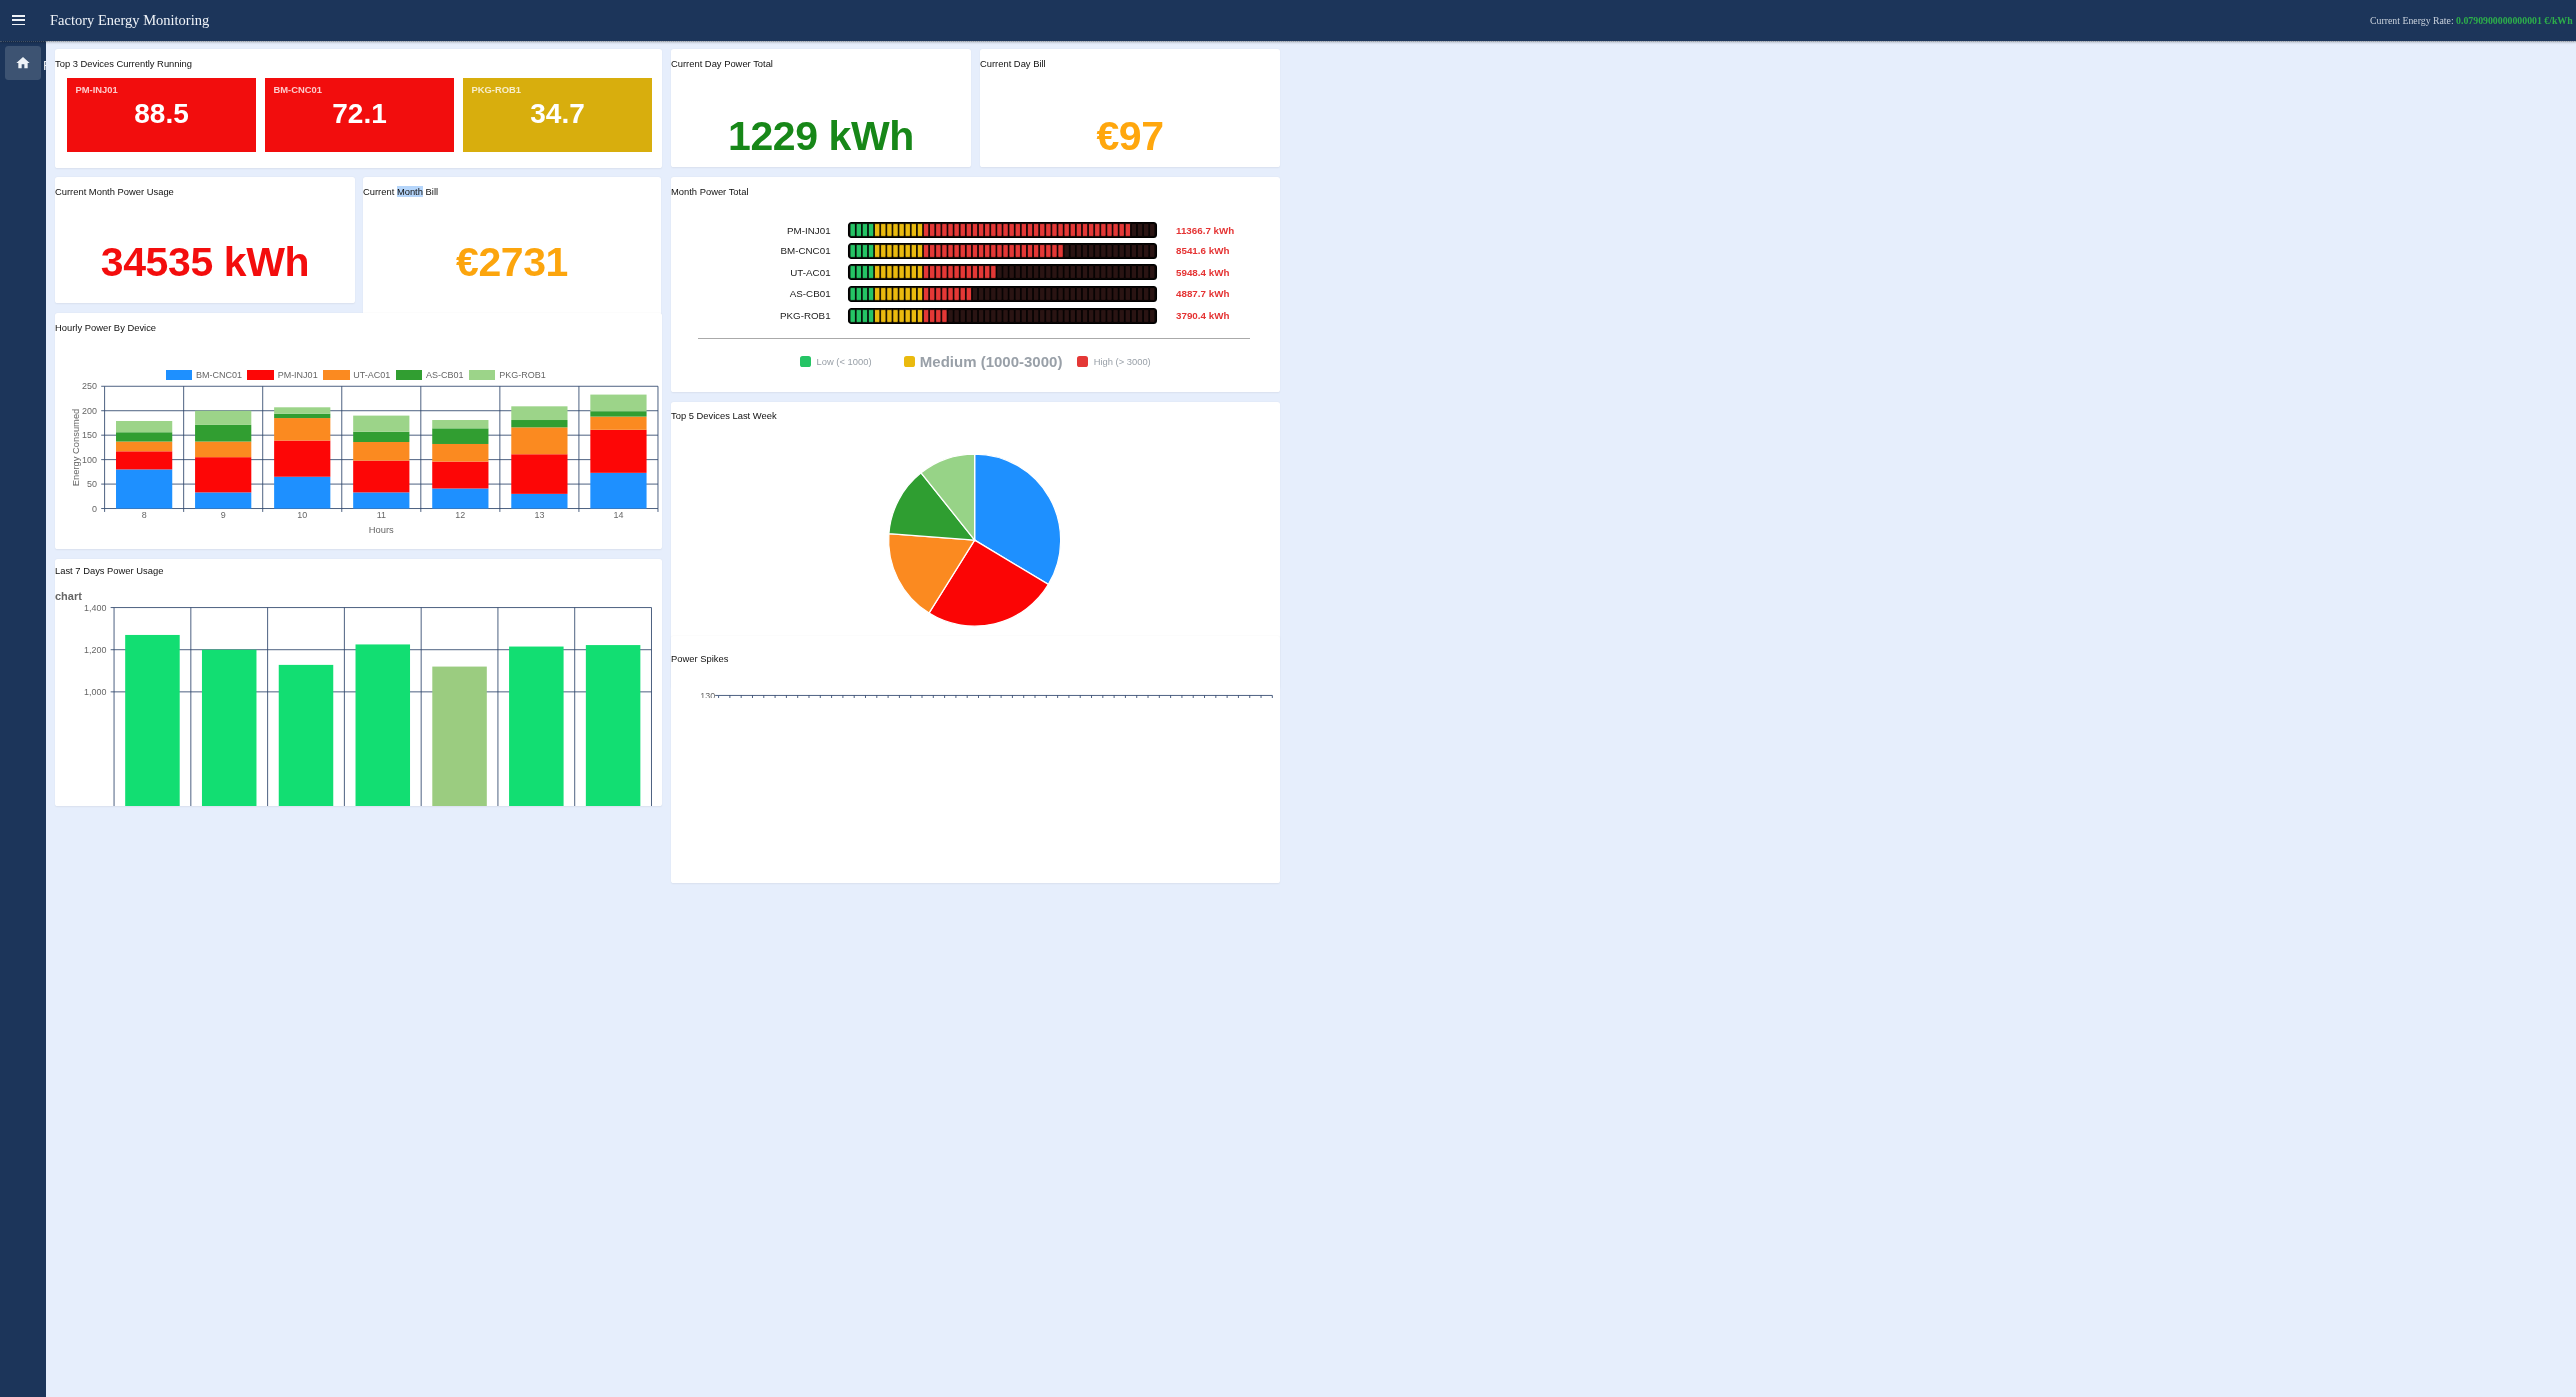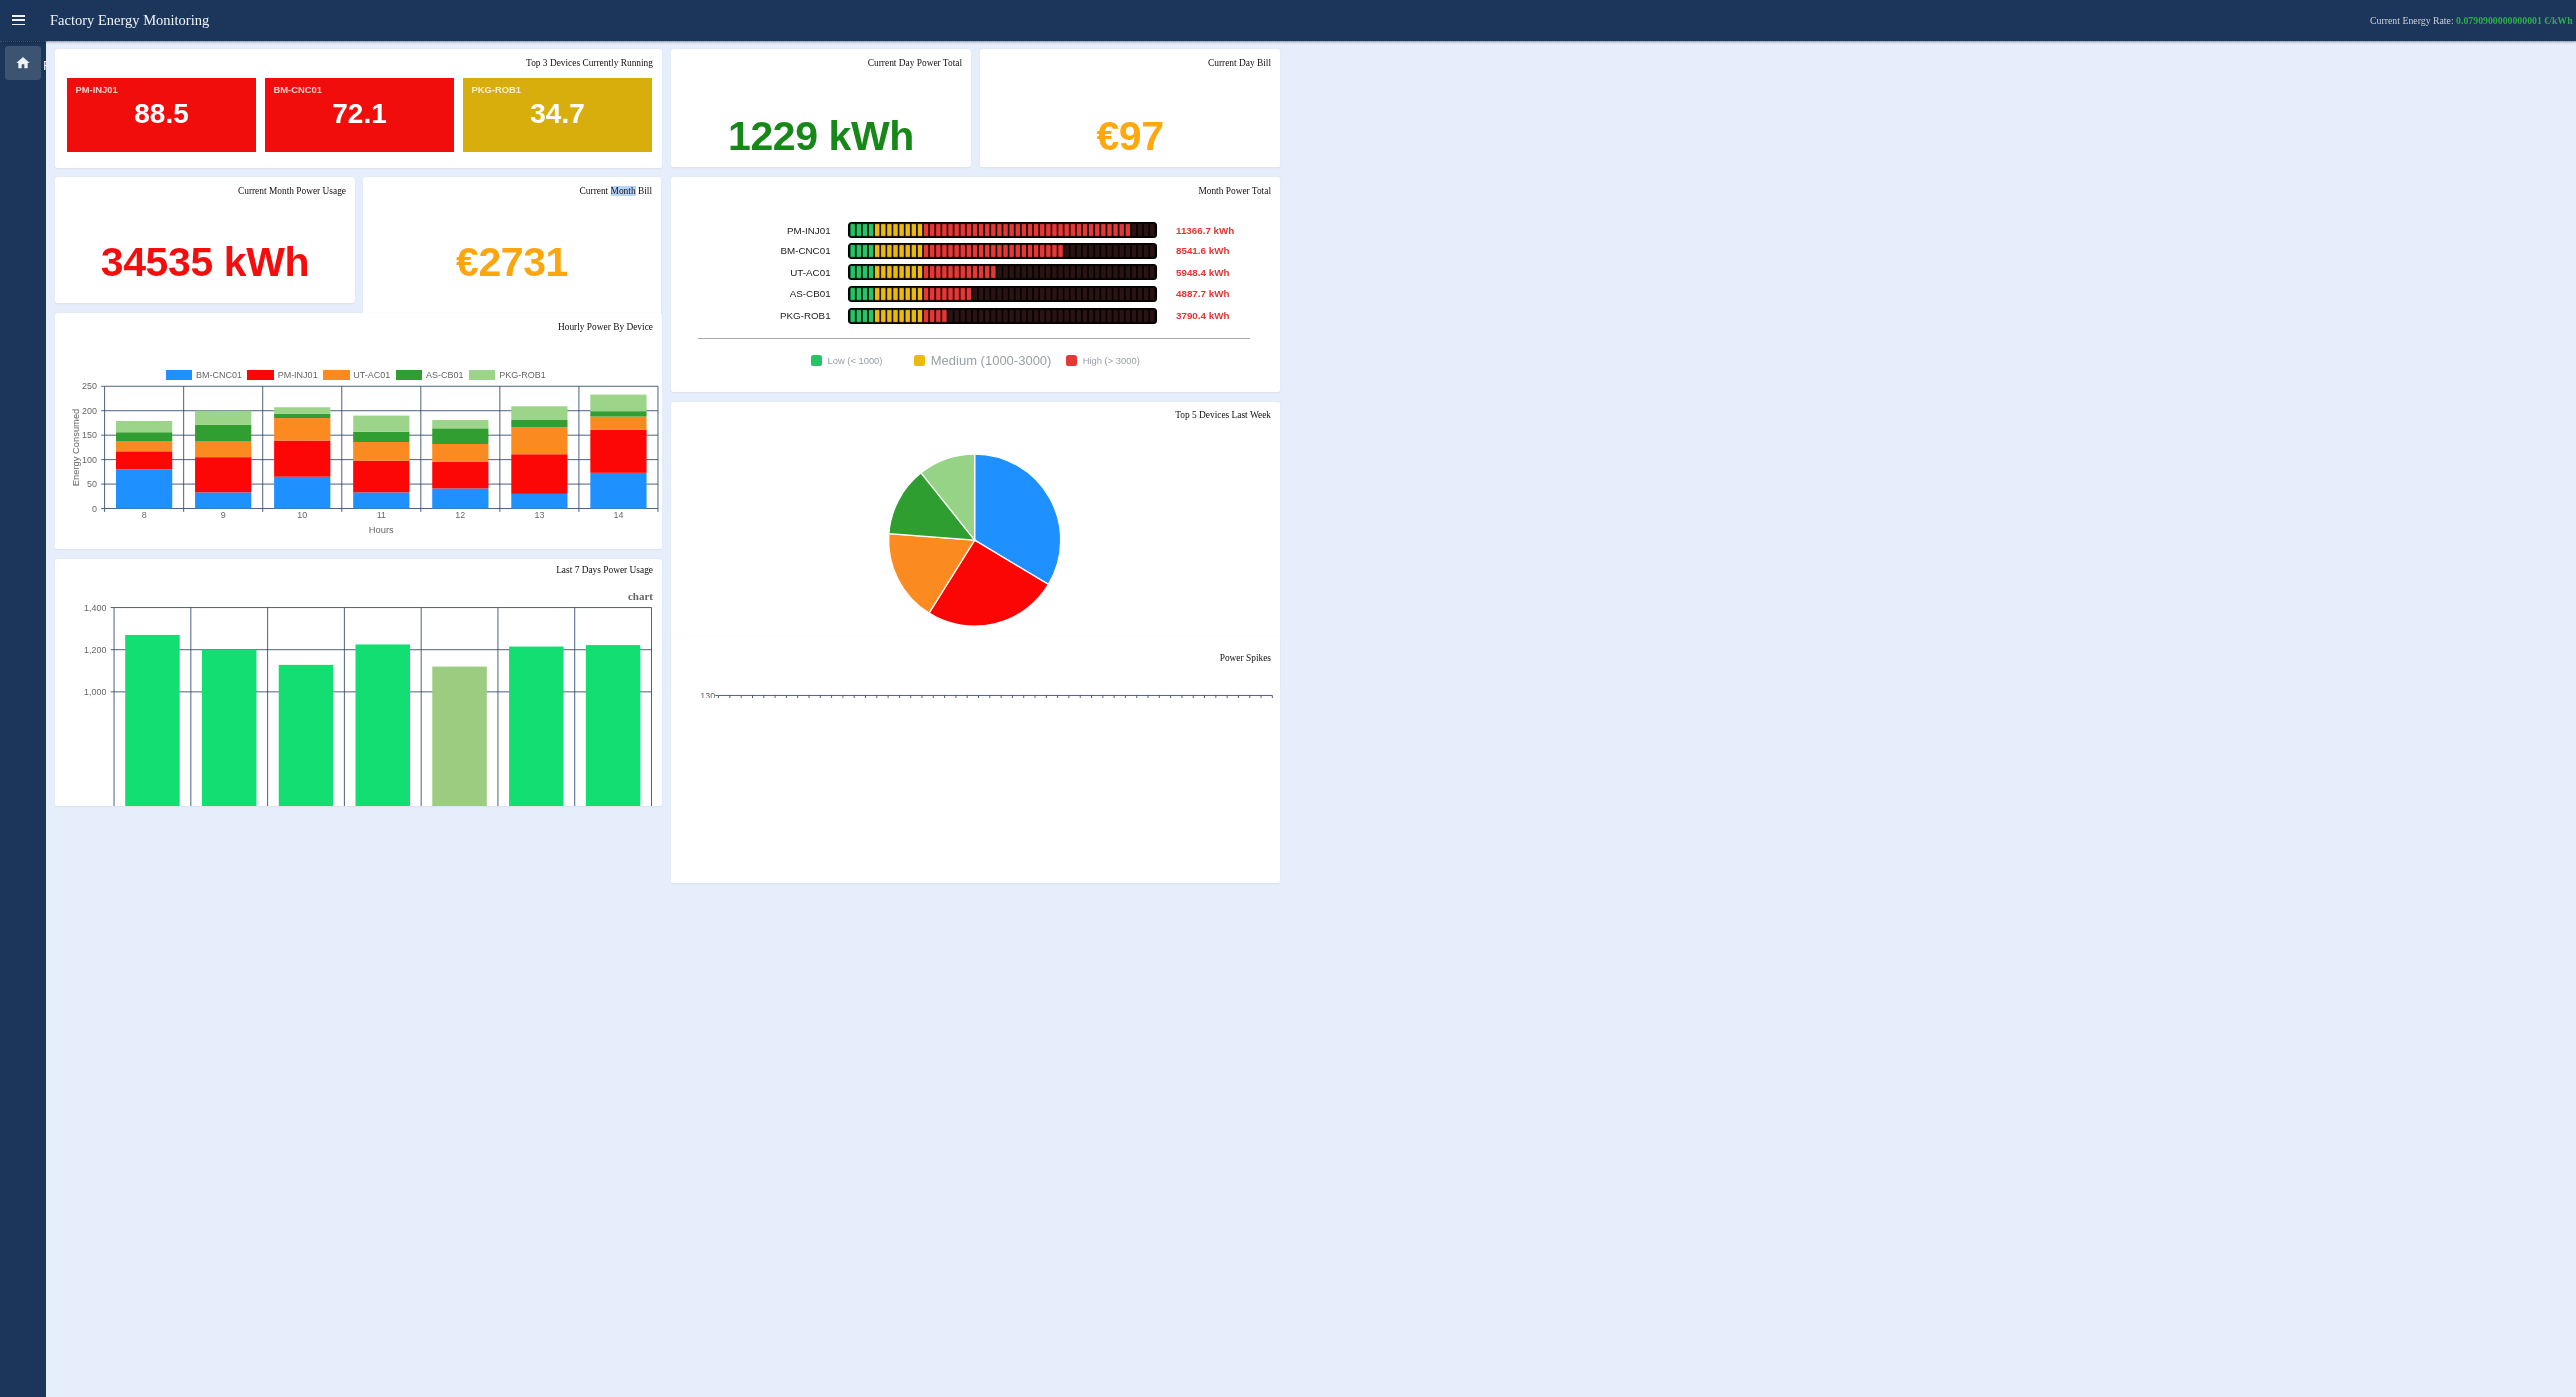--- a/index.html
+++ b/index.html
@@ -13,21 +13,21 @@
 .rate { position:absolute; right:3.4px; top:0; line-height:41px; font-size:9.8px; color:#c9d1dc; }
 .rate b { color:#2daf4a; }
 .sidebar { position:absolute; left:0; top:41px; width:46px; bottom:0; background:#1c355a;
   border-top:0.9px dotted rgba(130,140,155,0.55); z-index:20; overflow:hidden; }
 .homebtn { position:absolute; left:5.1px; top:4.3px; width:36px; height:34px; border-radius:3.4px;
   background:rgba(255,255,255,0.15); display:flex; align-items:center; justify-content:center; }
 .menulabel { position:absolute; left:43px; top:16px; font-size:13.6px; color:#f0f3f7; white-space:nowrap; }
 .content { position:absolute; left:46px; top:41px; right:0; bottom:0; background:#e6eefc;
   border-top:0.9px dotted rgba(150,155,165,0.45); }
 .card { position:absolute; background:#ffffff; border-radius:2.6px; box-shadow:0 0.9px 1.7px rgba(0,0,0,0.06); }
-.ctitle { position:absolute; top:9.4px; left:0; right:9px; text-align:right; font-size:9.4px; color:#111111;font-family:Liberation Serif, serif; }
+.ctitle { position:absolute; top:9.4px; left:0; right:0; text-align:left; font-size:9.4px; color:#111111; }
 .bigval { position:absolute; left:0; right:0; text-align:center; font-weight:bold; font-size:41px; letter-spacing:-0.4px; line-height:1; }
 .box { position:absolute; top:29px; height:74px; width:189px; }
 .boxlabel { position:absolute; left:8.5px; top:6.4px; font-size:9.4px; font-weight:bold; color:rgba(255,255,255,0.78); }
 .boxval { position:absolute; left:0; right:0; top:22px; text-align:center; font-size:28px; font-weight:bold; color:#ffffff; line-height:1; }
 .ledlabel { position:absolute; width:143px; text-align:right; font-size:9.8px; color:#1b1b1b; }
 .ledval { position:absolute; font-size:9.8px; font-weight:bold; color:#e53434; }
 .sel { background:#b5d5fa; }
 </style>
 </head>
 <body>
@@ -488,21 +488,21 @@
         <rect x="343.67" y="1.90" width="6.36" height="15.20" fill="#2a1413" rx="1.3" stroke="#000000" stroke-width="0.9"></rect>
         <rect x="350.93" y="1.90" width="6.36" height="15.20" fill="#2a1413" rx="1.3" stroke="#000000" stroke-width="0.9"></rect>
         <rect x="358.19" y="1.90" width="6.36" height="15.20" fill="#2a1413" rx="1.3" stroke="#000000" stroke-width="0.9"></rect>
       </svg></div>
   <div class="ledval" style="top:133px; left:505px;">3790.4 kWh</div>
   <div style="position:absolute; left:27px; right:30px; top:161px; border-top:0.9px solid #aaaaaa;"></div>
   <div style="position:absolute; left:0; right:0; top:176px; display:flex; justify-content:center; align-items:center;">
     <span style="display:inline-block; width:11px; height:11px; background:#25c465; border-radius:2.6px; margin-right:5.3px;"></span>
     <span style="font-size:9.4px; color:#99a0a8; margin-right:32px;">Low (&lt; 1000)</span>
     <span style="display:inline-block; width:11px; height:11px; background:#eaba0e; border-radius:2.6px; margin-right:5.3px;"></span>
-    <span style="font-size:13px; color:#99a0a8; margin-right:15px;">Medium (1000-3000)</span>
+    <span style="font-size:15px; color:#99a0a8; margin-right:15px;font-weight:bold;">Medium (1000-3000)</span>
     <span style="display:inline-block; width:11px; height:11px; background:#e43836; border-radius:2.6px; margin-right:5.3px;"></span>
     <span style="font-size:9.4px; color:#99a0a8;">High (&gt; 3000)</span>
   </div>
 </div>
 
 <div class="card" style="left:671px; top:402px; width:609px; height:286px;">
   <div class="ctitle" style="top:8px;">Top 5 Devices Last Week</div>
   <div style="position:absolute; left:0; top:0;"><svg width="609" height="226" viewBox="0 0 715 265">
         <path d="M356.50,162.00 L356.50,61.00 A101,101 0 0 1 443.11,213.96 Z" fill="#1e90ff" stroke="#ffffff" stroke-width="1.5"></path>
         <path d="M356.50,162.00 L443.11,213.96 A101,101 0 0 1 302.92,247.62 Z" fill="#fb0505" stroke="#ffffff" stroke-width="1.5"></path>

